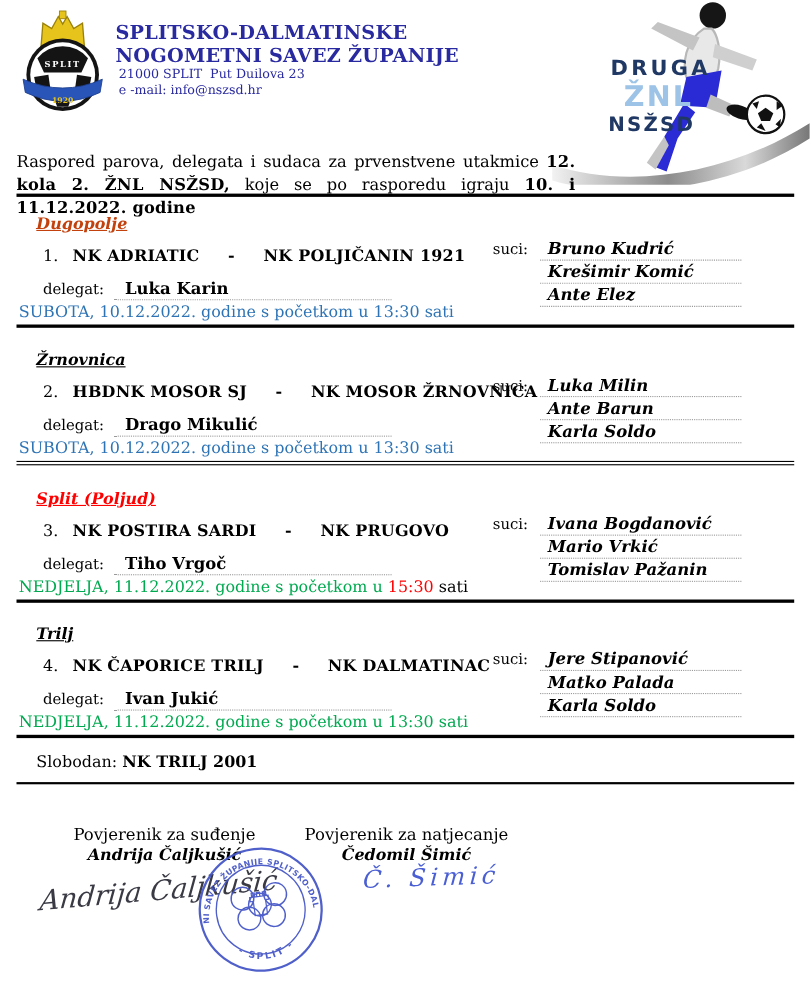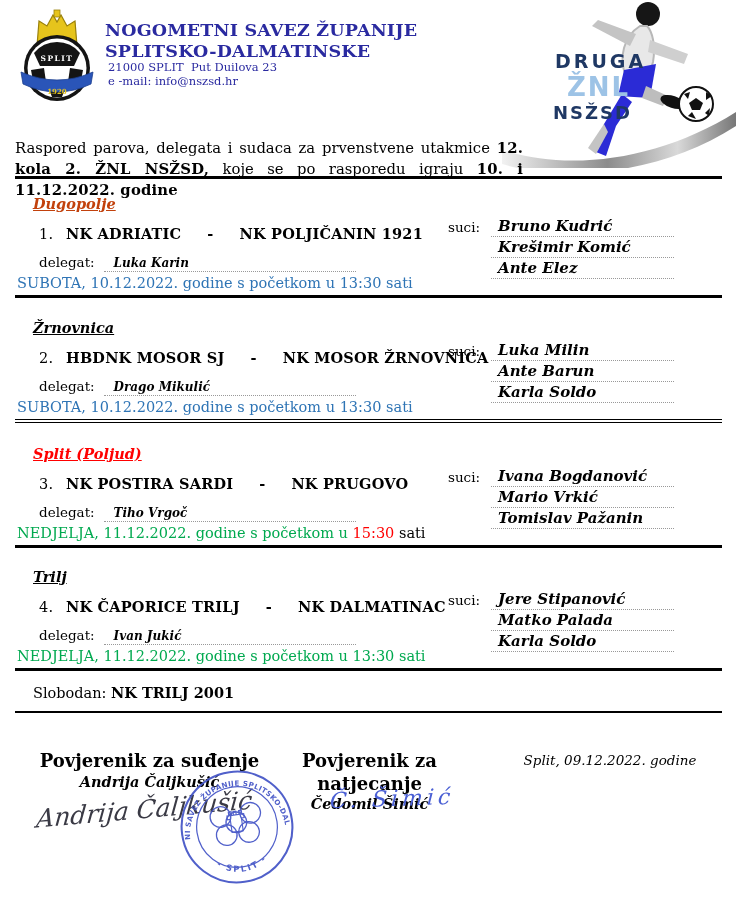--- a/index.html
+++ b/index.html
@@ -26,38 +26,38 @@
   .match-block { position:absolute; left:15px; width:707px; height:112px;
                  border-bottom:3px solid #000; }
   .match-block.double { border-bottom:4px double #000; height:113px; }
   .venue { margin:9px 0 0 18px; display:inline-block; font-size:14.5px;
            font-weight:bold; font-style:italic; text-decoration:underline; }
   .match-row { margin:12px 0 0 24px; display:flex; align-items:baseline;
                font-size:14.5px; font-weight:bold; letter-spacing:.2px; }
   .match-num { font-weight:normal; width:27px; }
   .dash { margin:0 26px; }
   .delegat-row { margin:12px 0 0 24px; display:flex; align-items:baseline; font-size:13.5px; }
-  .delegat-name { width:252px; margin-left:9px; padding:0 0 1px 10px; font-size:12px;
-                  font-weight:bold; font-style:italic; border-bottom:1px dotted #999; }
+  .delegat-name { width:252px; margin-left:9px; padding:0 0 1px 10px; font-size:15px;
+                  font-weight:bold; border-bottom:1px dotted #999; }
   .date-row { margin:3px 0 0 2px; font-size:14.5px; }
   .suci-col { position:absolute; left:433px; top:31px; display:flex; font-size:13.5px; }
   .suci-label { width:43px; padding-top:2px; }
   .ref-list { width:183px; }
   .ref-name { font-size:15px; font-weight:bold; font-style:italic; white-space:nowrap;
               border-bottom:1px dotted #999; padding:0 0 1px 7px; margin-bottom:1px; }
 
   
   .bye-row { position:absolute; left:15px; top:673px; width:707px; padding:11px 0 10px 18px;
              border-bottom:2px solid #000; font-size:14.5px; }
 
   
   .commissioner { position:absolute; width:235px; text-align:center; line-height:1.25; }
   .comm-left  { left:32px;  top:750px; }
   .comm-right { left:252px; top:750px; }
-  .comm-title { font-size:18px; font-weight:bold; }
+  .comm-title { font-size:15px; font-weight:normal; }
   .comm-name  { font-size:14.5px; font-weight:bold; font-style:italic; }
   .sig { position:absolute; font-style:italic; white-space:nowrap; }
   .sig-left  { left:36px;  top:795px; font-size:25px; color:#3a3a45;
                transform:rotate(-5deg) skewX(-10deg); }
   .sig-right { left:330px; top:786px; font-size:22px; color:#4a5fd4;
                transform:rotate(-2deg) skewX(-6deg); letter-spacing:4px; }
   .stamp { position:absolute; left:176px; top:766px; width:122px; height:122px; opacity:.92; }
   .place-date { position:absolute; left:510px; top:752px; width:200px; text-align:center;
                 font-style:italic; font-size:13.5px; }
 </style>
@@ -74,22 +74,22 @@
     <path d="M20 45 A29.5 29.5 0 0 1 66 45 L60 58 L26 58 Z" fill="#141414"></path>
     <polygon points="17,62 30,60 32,74 20,78" fill="#141414"></polygon>
     <polygon points="69,62 56,60 54,74 66,78" fill="#141414"></polygon>
     <polygon points="33,76 53,76 48,89 38,89" fill="#141414"></polygon>
     <text x="43" y="53" text-anchor="middle" font-size="7.5" font-weight="bold" letter-spacing="1.5" fill="#ffffff">SPLIT</text>
     <path d="M7 64 Q43 80 79 64 L77 76 Q43 92 9 76 Z" fill="#2A55B8" stroke="#1c3f8f" stroke-width="0.8"></path>
     <text x="43" y="86" text-anchor="middle" font-size="7" font-weight="bold" fill="#E6C41C">1920</text>
   </svg>
 
   <div class="org-block" style="color: rgb(42, 42, 160);">
+    <div class="org-line">SPLITSKO-DALMATINSKE</div>
     <div class="org-line">NOGOMETNI SAVEZ ŽUPANIJE</div>
-    <div class="org-line">SPLITSKO-DALMATINSKE</div>
     <div class="org-sub">21000 SPLIT  Put Duilova 23</div>
     <div class="org-sub">e -mail: info@nszsd.hr</div>
   </div>
 
   <svg class="badge-art" viewBox="0 0 237 168">
     <defs>
       <linearGradient id="silver" x1="0" y1="0" x2="1" y2="0">
         <stop offset="0" stop-color="#f2f2f2"></stop>
           <stop offset="0.45" stop-color="#8c8c8c"></stop>
         <stop offset="0.75" stop-color="#d9d9d9"></stop>
@@ -221,21 +221,20 @@
   </div>
 
   <div class="commissioner comm-left">
     <div class="comm-title">Povjerenik za suđenje</div>
     <div class="comm-name">Andrija Čaljkušić</div>
   </div>
   <div class="commissioner comm-right">
     <div class="comm-title">Povjerenik za natjecanje</div>
     <div class="comm-name">Čedomil Šimić</div>
   </div>
-  <div class="place-date">Split, 09.12.2022. godine</div>
 
   <div class="sig sig-left">Andrija Čaljkušić</div>
   <div class="sig sig-right">Č. Šimić</div>
 
   <svg class="stamp" viewBox="0 0 130 130">
     <g transform="rotate(-8 65 65)" fill="none" stroke="#4253C6">
       <circle cx="65" cy="65" r="59" stroke-width="2.2"></circle>
       <circle cx="65" cy="65" r="43" stroke-width="1.3"></circle>
       <defs>
         <path id="stampTop" d="M 14 72 A 51 51 0 0 1 116 72"></path>

